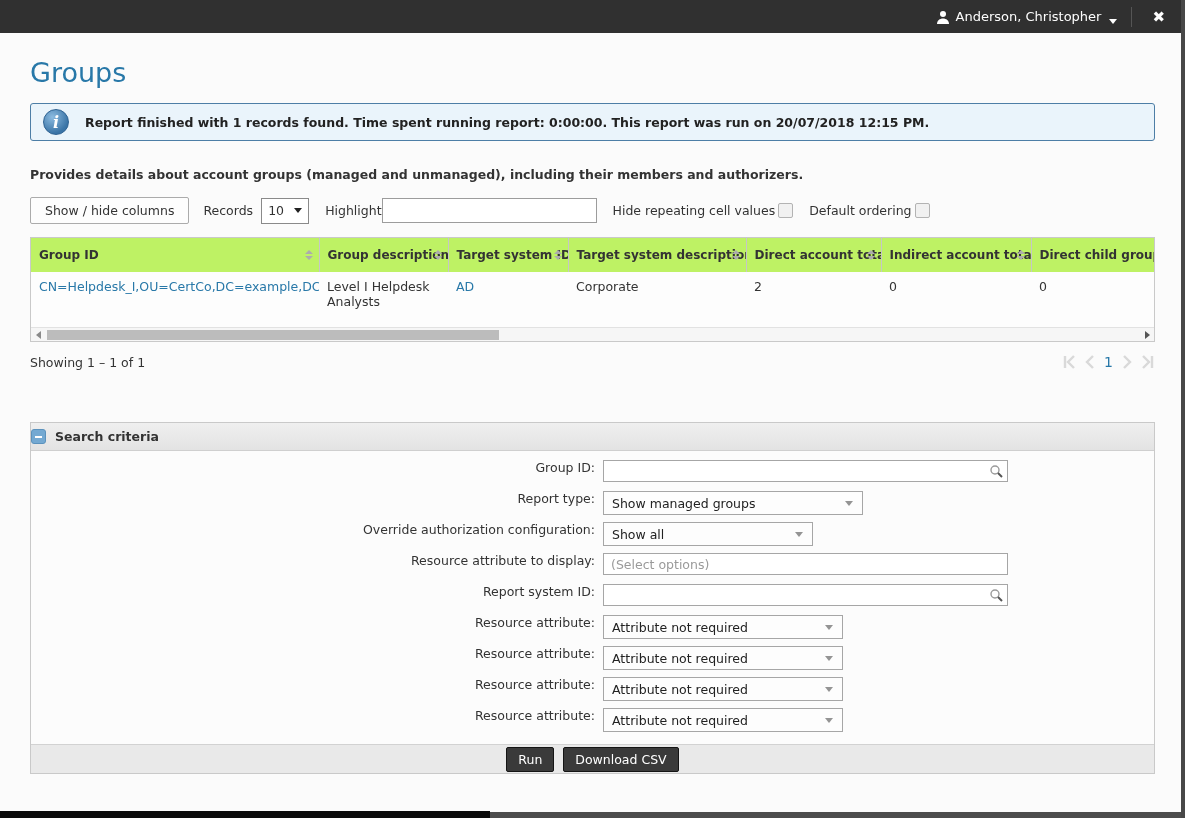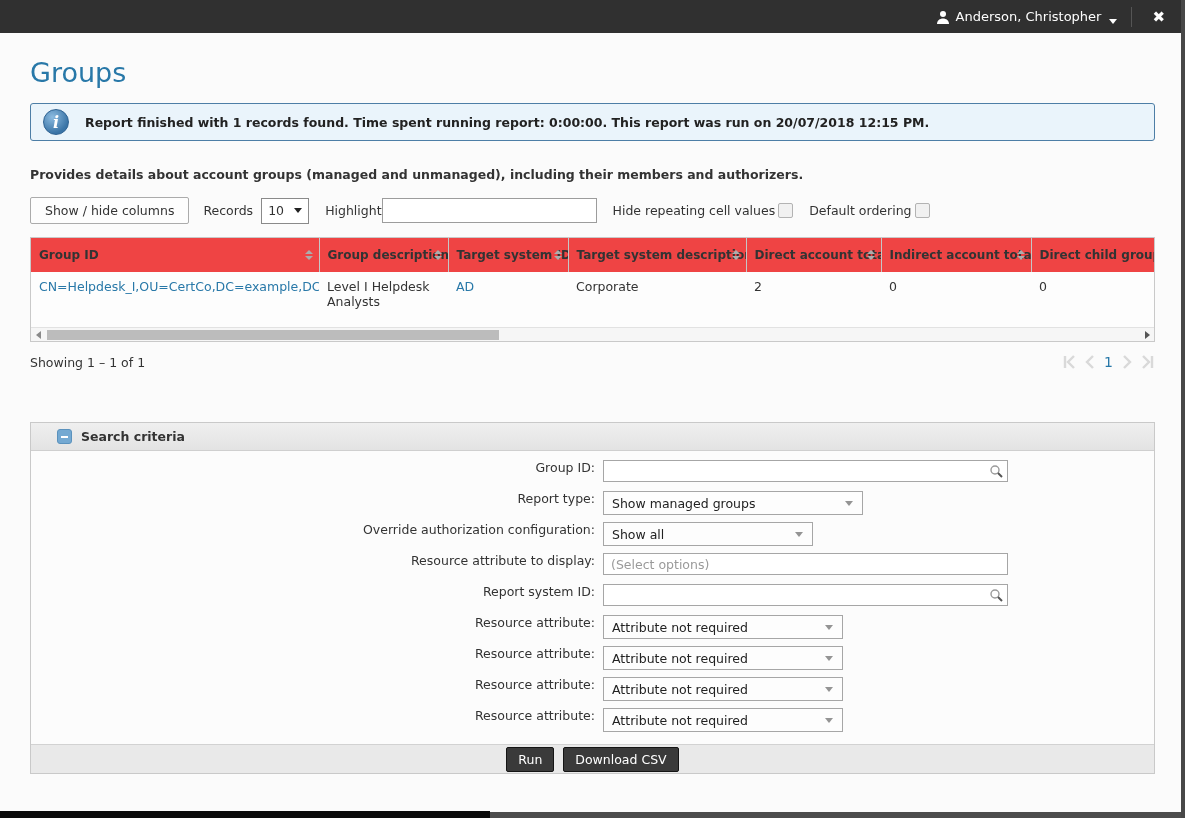--- a/index.html
+++ b/index.html
@@ -66,21 +66,21 @@
   .checkbox {
     width:15px; height:15px; margin-left:3px; appearance:none; -webkit-appearance:none;
     border:1px solid #b3b3b3; background:#f1f1f1; border-radius:2px; cursor:pointer;
   }
   
   .table-wrap { margin-top:13px; border:1px solid #c9c9c9; width:1125px; overflow:hidden; background:#fdfdfd; }
   table { border-collapse:collapse; table-layout:fixed; width:1180px; }
   col.c0{width:288px} col.c1{width:129px} col.c2{width:120px} col.c3{width:178px}
   col.c4{width:135px} col.c5{width:150px} col.c6{width:180px}
   th {
-    background:#ef4444; font-size:12px; font-weight:bold; text-align:left;
+    background:#bef264; font-size:12px; font-weight:bold; text-align:left;
     padding:10px 20px 10px 8px; border-right:1px solid #c6c6c6; position:relative;
     white-space:nowrap; overflow:hidden; cursor:pointer; color:#333;
   }
   th:last-child { border-right:none; }
   .sort-icons {
     position:absolute; right:6px; top:50%; transform:translateY(-50%);
     display:flex; flex-direction:column; gap:2px;
   }
   .sort-icons i { display:block; width:0; height:0; border-left:4px solid transparent; border-right:4px solid transparent; }
   .sort-up   { border-bottom:4px solid #acacac; }
@@ -103,21 +103,21 @@
   
   .status-row { margin-top:12px; display:flex; justify-content:space-between; align-items:center; }
   .showing { font-size:12.5px; color:#333; }
   .pagination { display:flex; align-items:center; gap:7px; }
   .pagination svg { display:block; cursor:default; }
   .page-num { color:#2878a8; font-size:14px; padding:0 2px; cursor:pointer; }
   
   .panel { margin-top:52px; border:1px solid #c9c9c9; background:#fcfcfc; }
   .panel-header {
     height:28px; background:linear-gradient(#efefef,#e3e3e3);
-    border-bottom:1px solid #cfcfcf; display:flex; align-items:center; padding:0 26px; gap:9px;
+    border-bottom:1px solid #cfcfcf; display:flex; align-items:center; padding:0 0; gap:9px;
   }
   .collapse-icon {
     width:15px; height:15px; background:#74a9d2; border:1px solid #5b92bd; border-radius:3px;
     position:relative; cursor:pointer; flex:none;
   }
   .collapse-icon::after {
     content:""; position:absolute; left:3px; right:3px; top:6px; height:2px; background:#fff;
   }
   .panel-title { font-weight:bold; font-size:12.5px; color:#333; }
   .panel-body { padding:9px 0 5px 0; }

